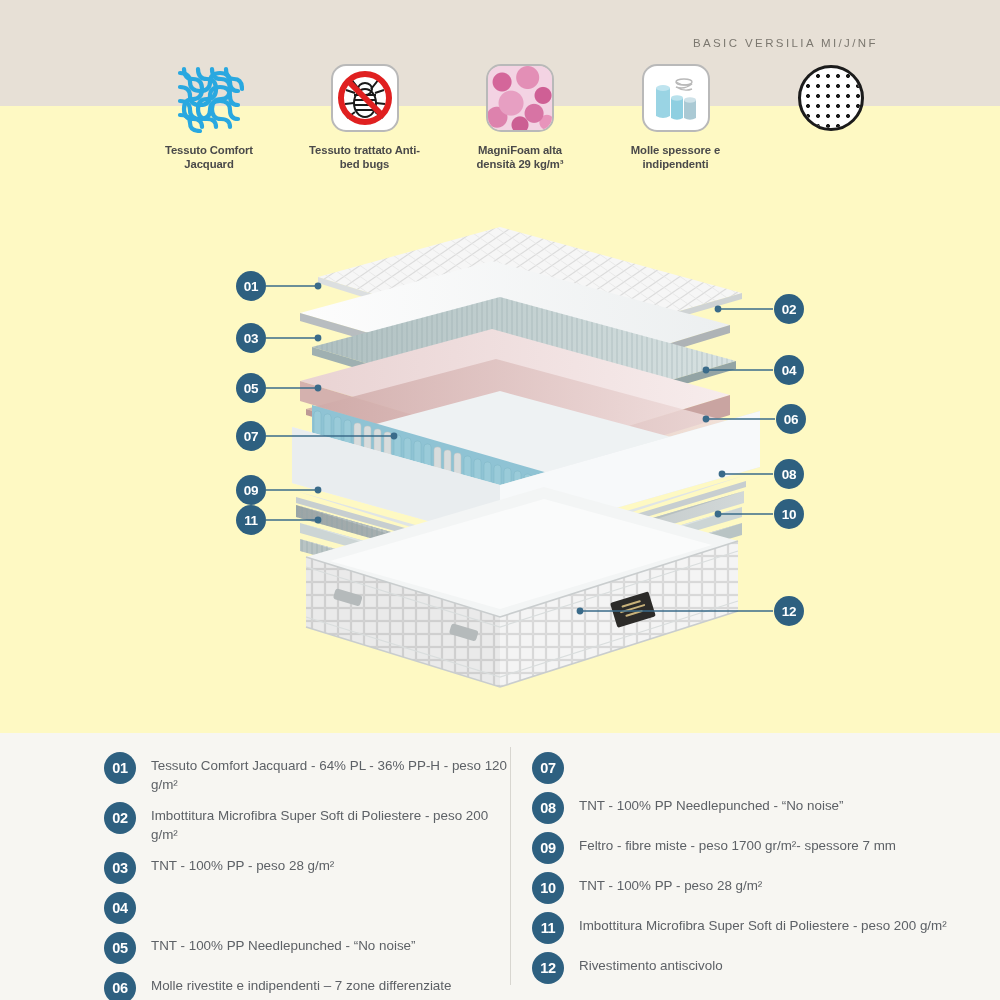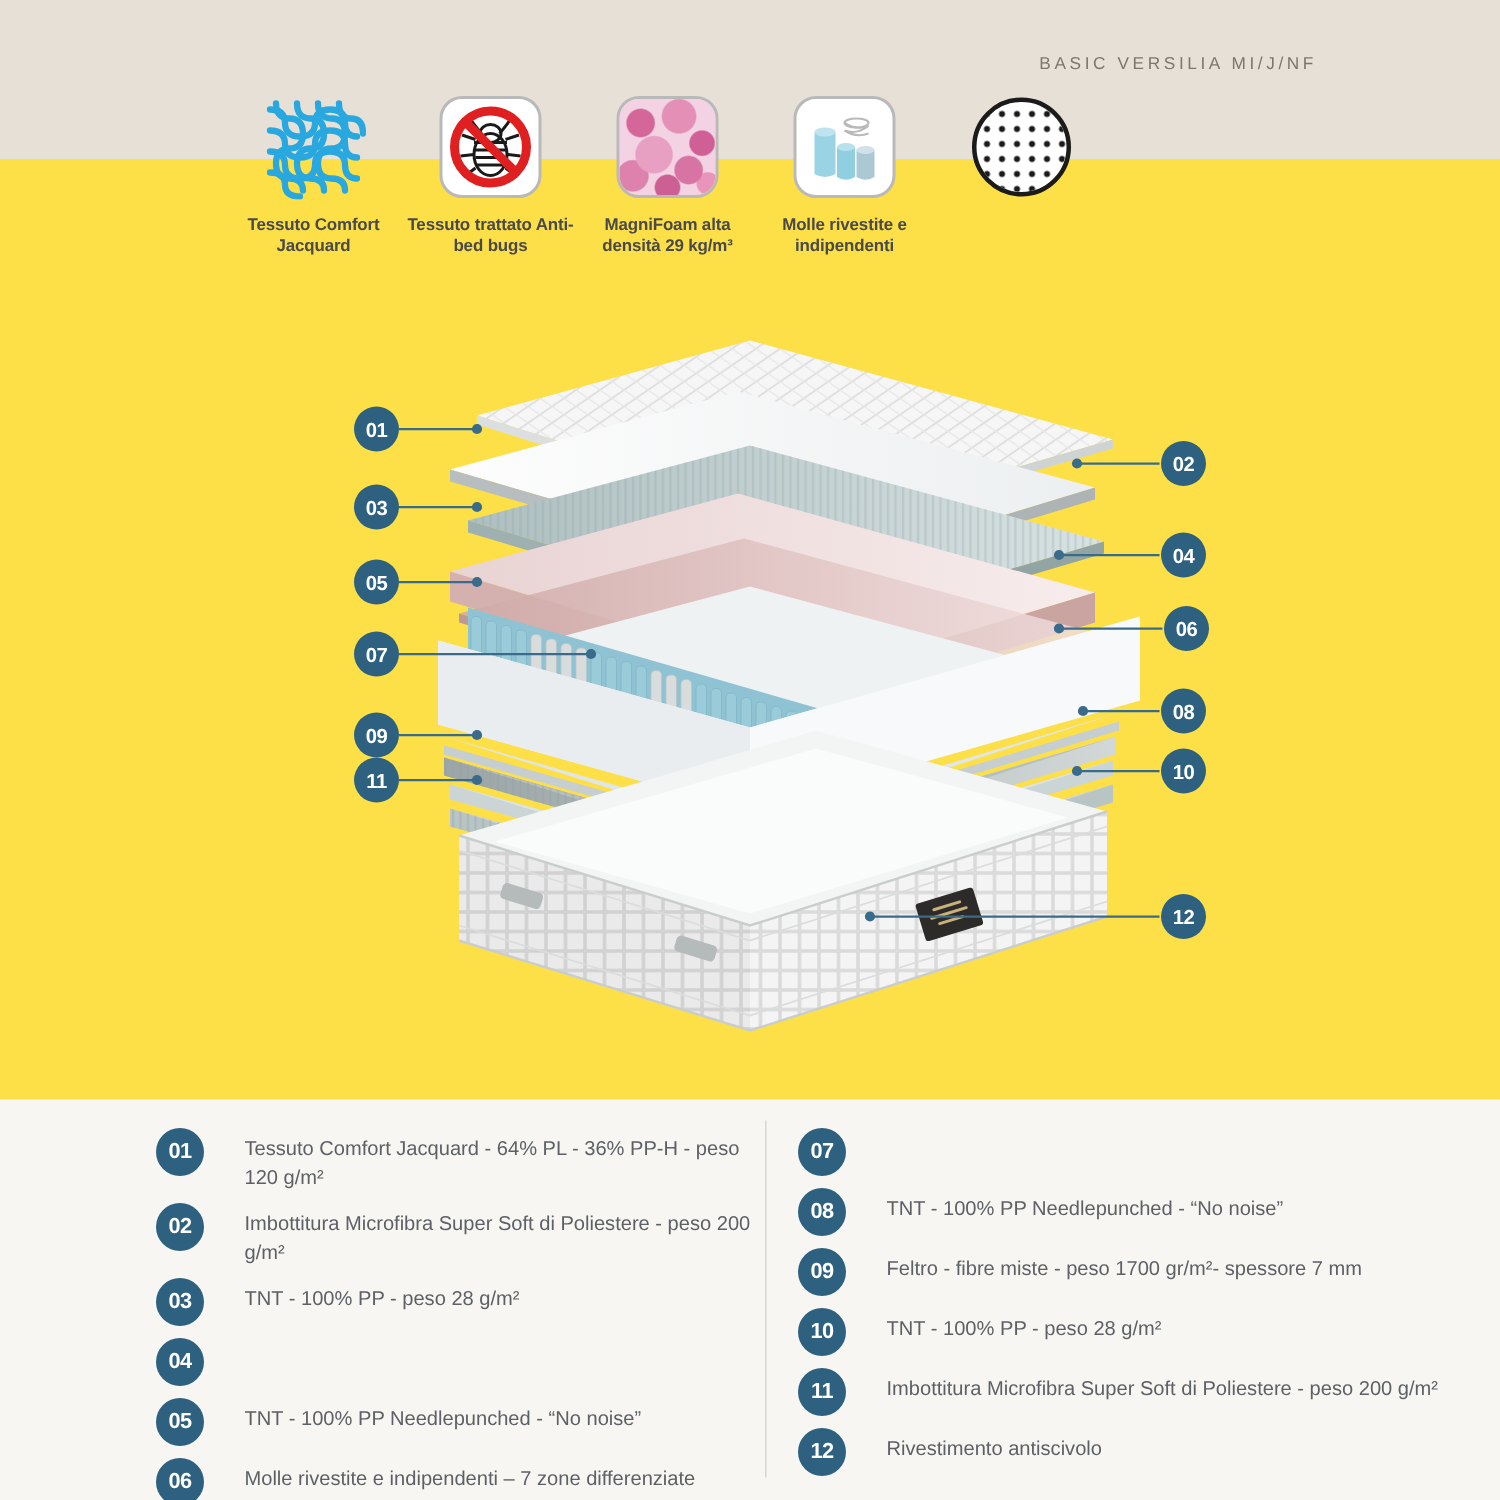--- a/index.html
+++ b/index.html
@@ -2,37 +2,37 @@
 <html><head>
 <meta charset="utf-8">
 <style>
   * { box-sizing: border-box; margin: 0; padding: 0; }
   html, body {
     width: 1000px; height: 1000px;
     background: #ffffff;
     font-family: "Liberation Sans", sans-serif;
     overflow: hidden;
   }
-  #page { position: relative; width: 1000px; height: 1000px; background:#fde047; }
+  #page { position: relative; width: 1000px; height: 1000px; background:#fef9c3; }
 
   
   .top-band {
     position: absolute; left: 0; top: 0; width: 1000px; height: 106px;
     background: #e7e0d6;
   }
   .model-code {
     position: absolute; right: 122px; top: 37px;
     font-size: 11.5px; letter-spacing: 2.4px;
     color: #7b776f; font-weight: 400; white-space: nowrap;
   }
 
   
   .features {
     position: absolute; left: 150px; top: 62px; width: 740px; height: 130px;
-    display: flex; align-items: flex-start; 
+    display: flex; align-items: flex-start; justify-content: space-between;
   }
   .feature { width: 118px; display: flex; flex-direction: column; align-items: center; }
   .feature-icon {
     width: 72px; height: 72px; position: relative;
     display: flex; align-items: center; justify-content: center;
   }
   .feature-label {
     margin-top: 9px; text-align: center;
     font-size: 11.3px; font-weight: bold; line-height: 1.28;
     color: #4a4a4a; letter-spacing: -0.1px;
@@ -106,21 +106,21 @@
     background: #d8d6d0;
   }
   .leg-item { display: flex; align-items: flex-start; margin-bottom: 8px; }
   .leg-badge {
     flex: 0 0 auto; width: 32px; height: 32px; border-radius: 50%;
     background: #2e6080; color: #fff;
     display: flex; align-items: center; justify-content: center;
     font-size: 14.5px; font-weight: bold; letter-spacing: -0.4px;
   }
   .leg-text {
-    margin-left: 27px; padding-top: 4px;
+    margin-left: 15px; padding-top: 4px;
     font-size: 13.4px; line-height: 1.42; color: #5d6166;
     max-width: 360px;
   }
   .legend-col.right .leg-text { max-width: 400px; }
 </style>
 </head>
 <body>
 
 <div id="page">
 
@@ -195,21 +195,21 @@
               <path d="M12 22 h14 v28 q-7 4 -14 0 z" fill="#9ad4e4"></path>
               <ellipse cx="19" cy="22" rx="7" ry="3" fill="#bfe4ef"></ellipse>
               <path d="M27 32 h12 v20 q-6 3.5 -12 0 z" fill="#8fcfe1"></path>
               <ellipse cx="33" cy="32" rx="6" ry="2.7" fill="#b8e1ec"></ellipse>
               <path d="M40 34 h12 v18 q-6 3.5 -12 0 z" fill="#aac9d4"></path>
               <ellipse cx="46" cy="34" rx="6" ry="2.7" fill="#cfe2e9"></ellipse>
             </g>
           </svg>
         </div>
       </div>
-      <div class="feature-label">Molle rivestite e indipendenti</div>
+      <div class="feature-label">Molle spessore e indipendenti</div>
     </div>
 
     <div class="feature">
       <div class="feature-icon">
         <div class="ico-dots-circle"></div>
       </div>
     </div>
 
 
   </div>

